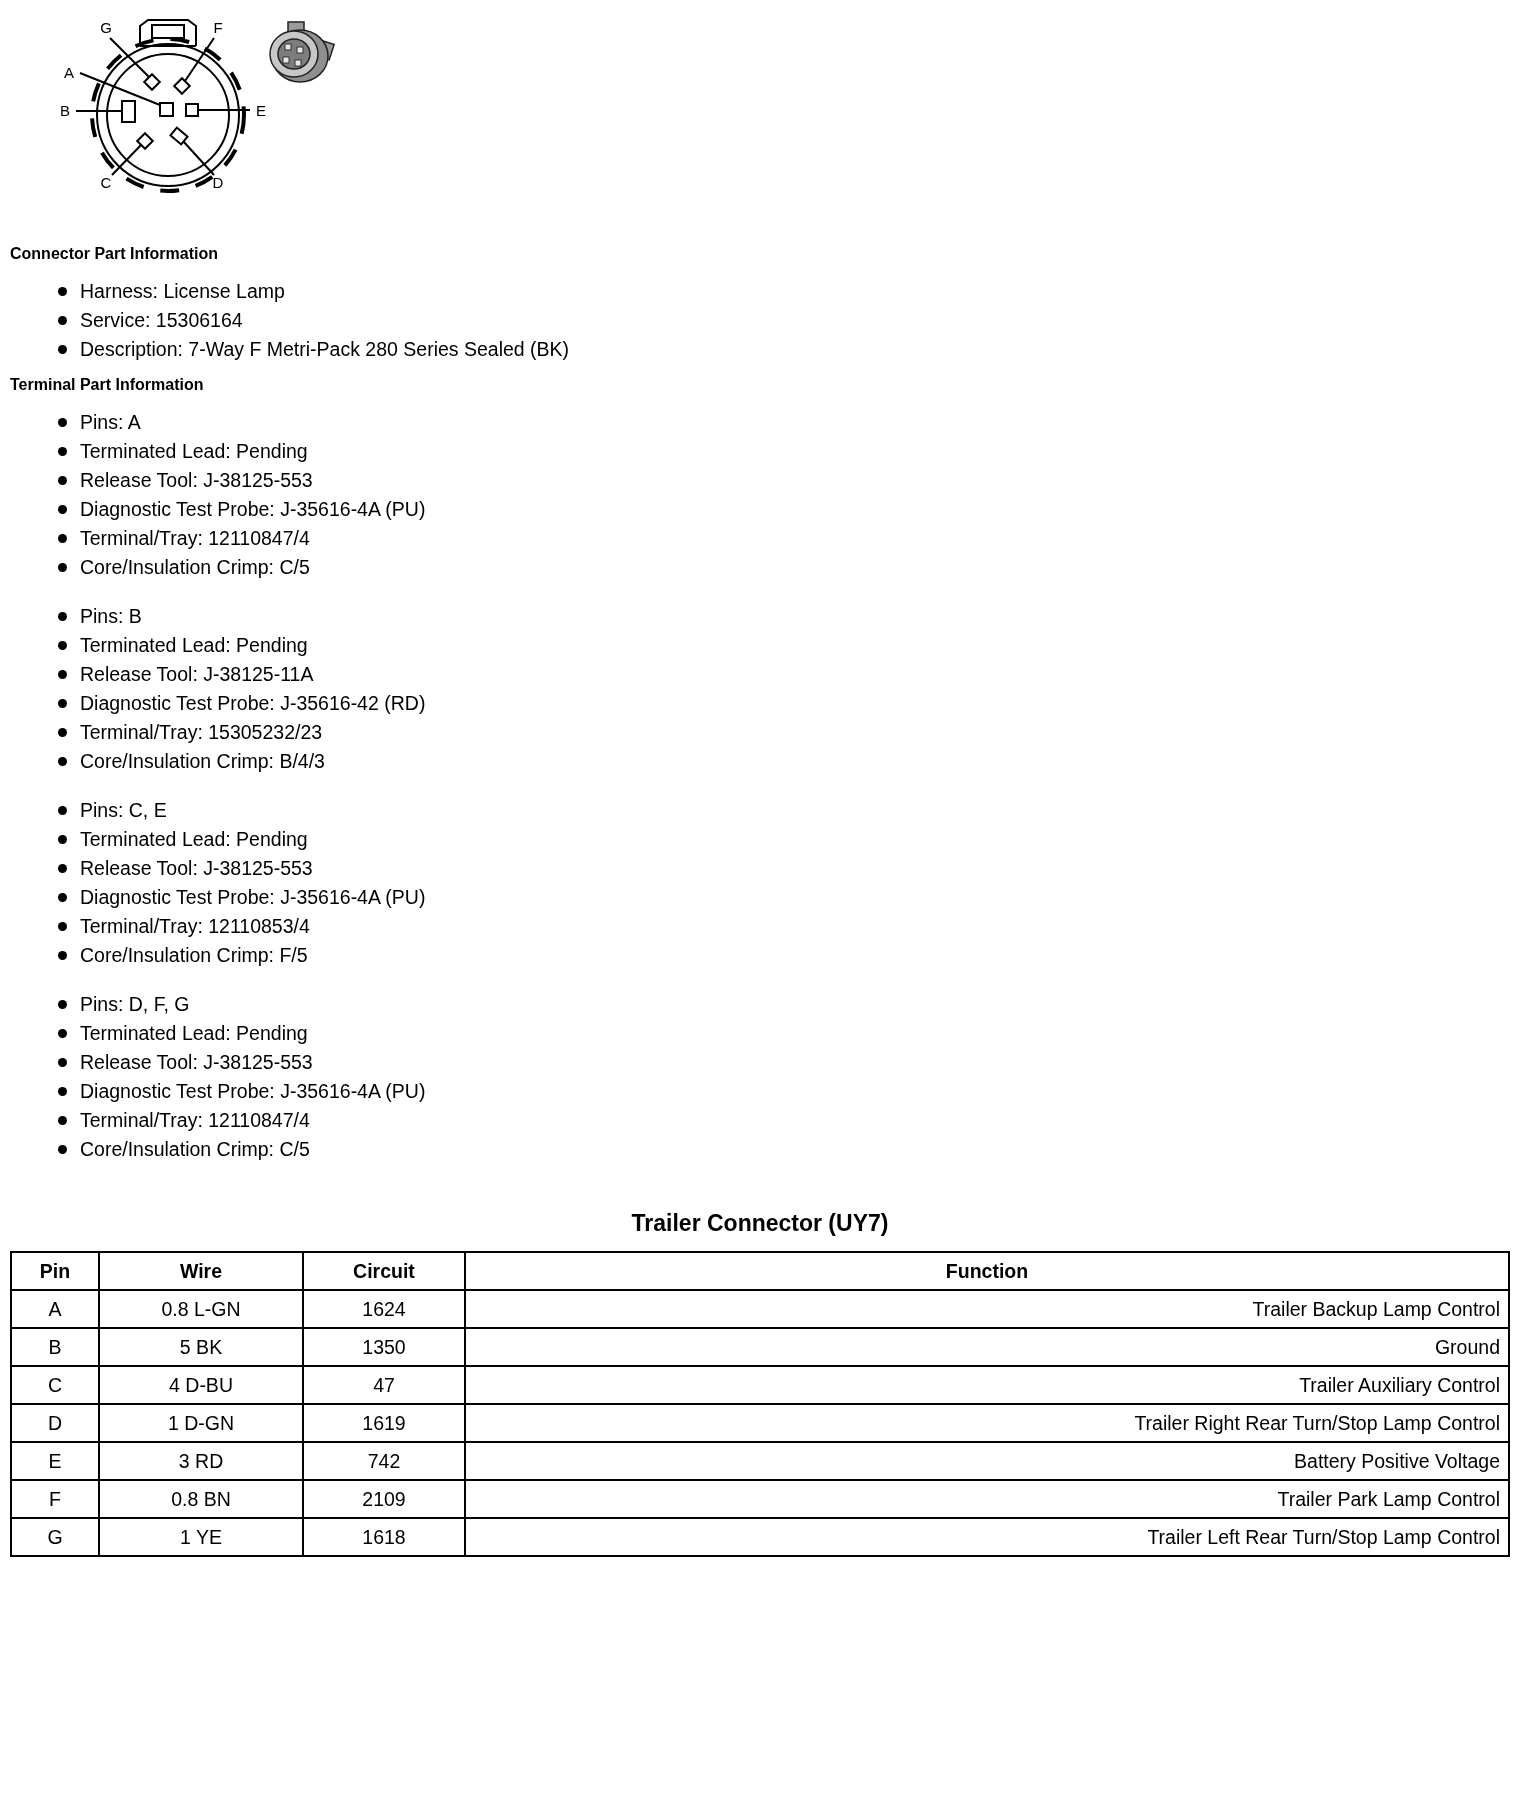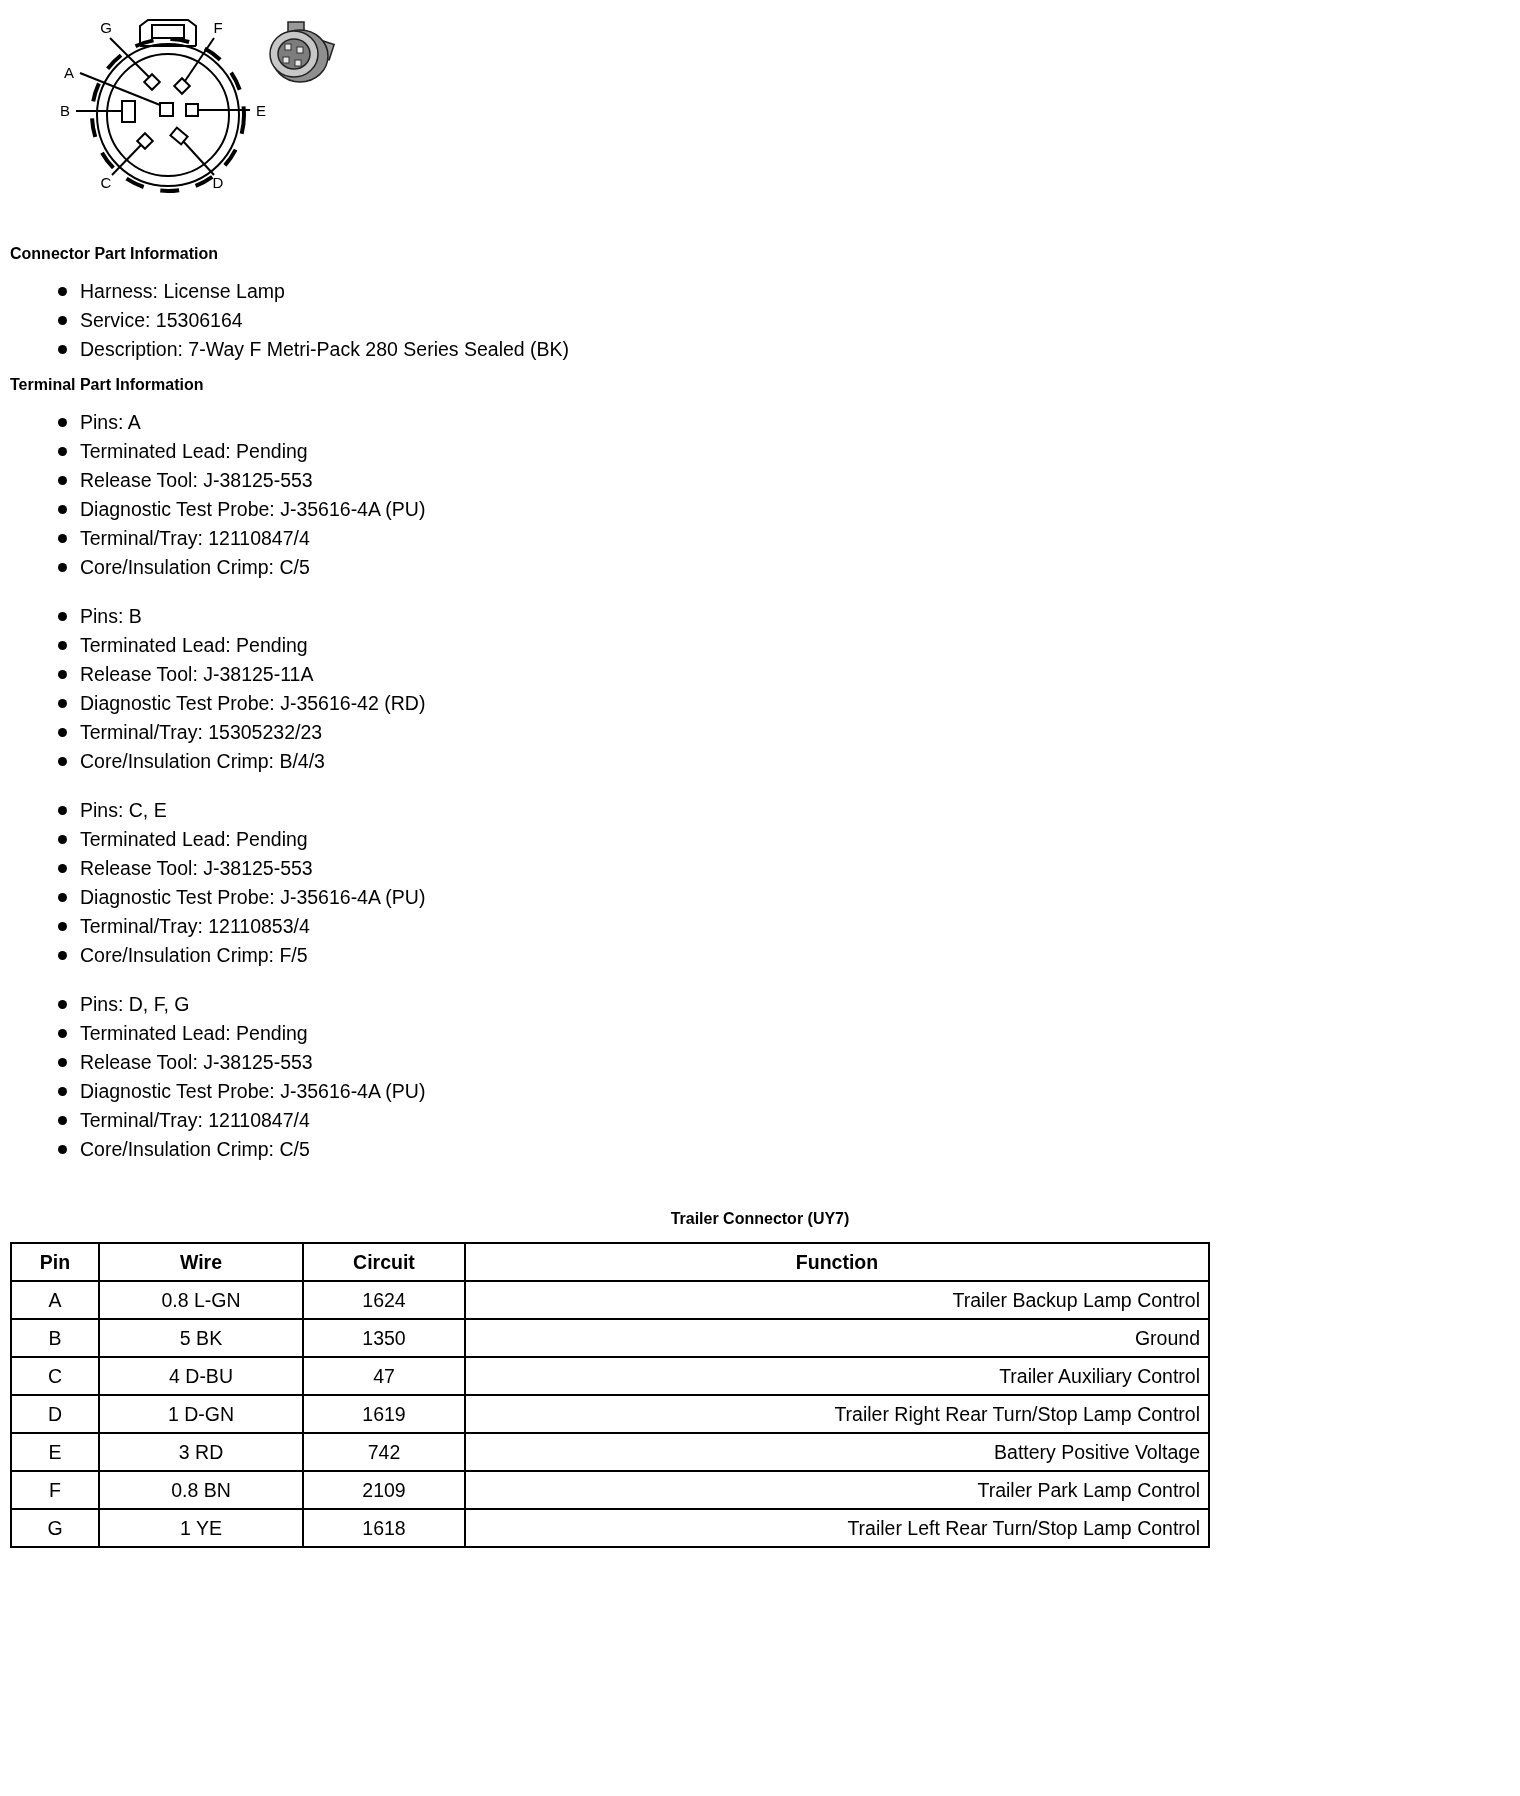--- a/index.html
+++ b/index.html
@@ -51,25 +51,25 @@
   }
   .terminal-group {
     margin-bottom: 20px;
   }
   .terminal-group:last-child {
     margin-bottom: 0;
   }
   .table-title {
     text-align: center;
     font-weight: bold;
-    font-size: 16px;
+    font-size: 23px;
     margin: 46px 0 14px 0;
   }
   table.pin-table {
-    width: 1200px;
+    width: 1500px;
     border-collapse: collapse;
     border: 2px solid #000;
     table-layout: fixed;
   }
   table.pin-table th,
   table.pin-table td {
     border: 2px solid #000;
     font-size: 19.5px;
     padding: 4px 8px;
     height: 28px;

